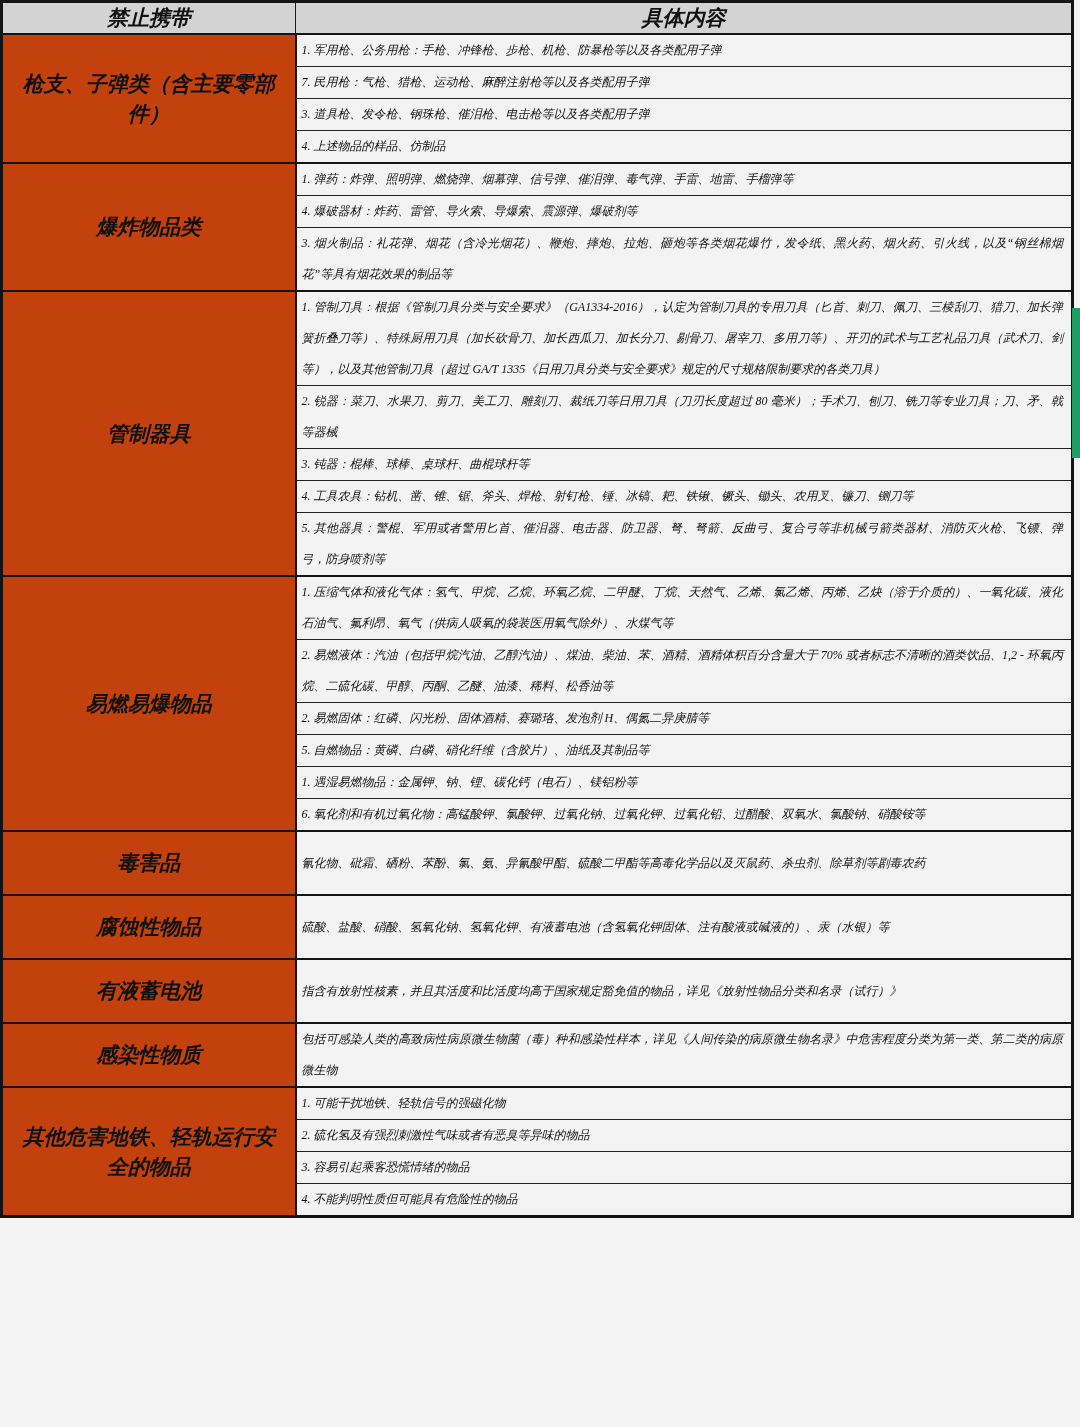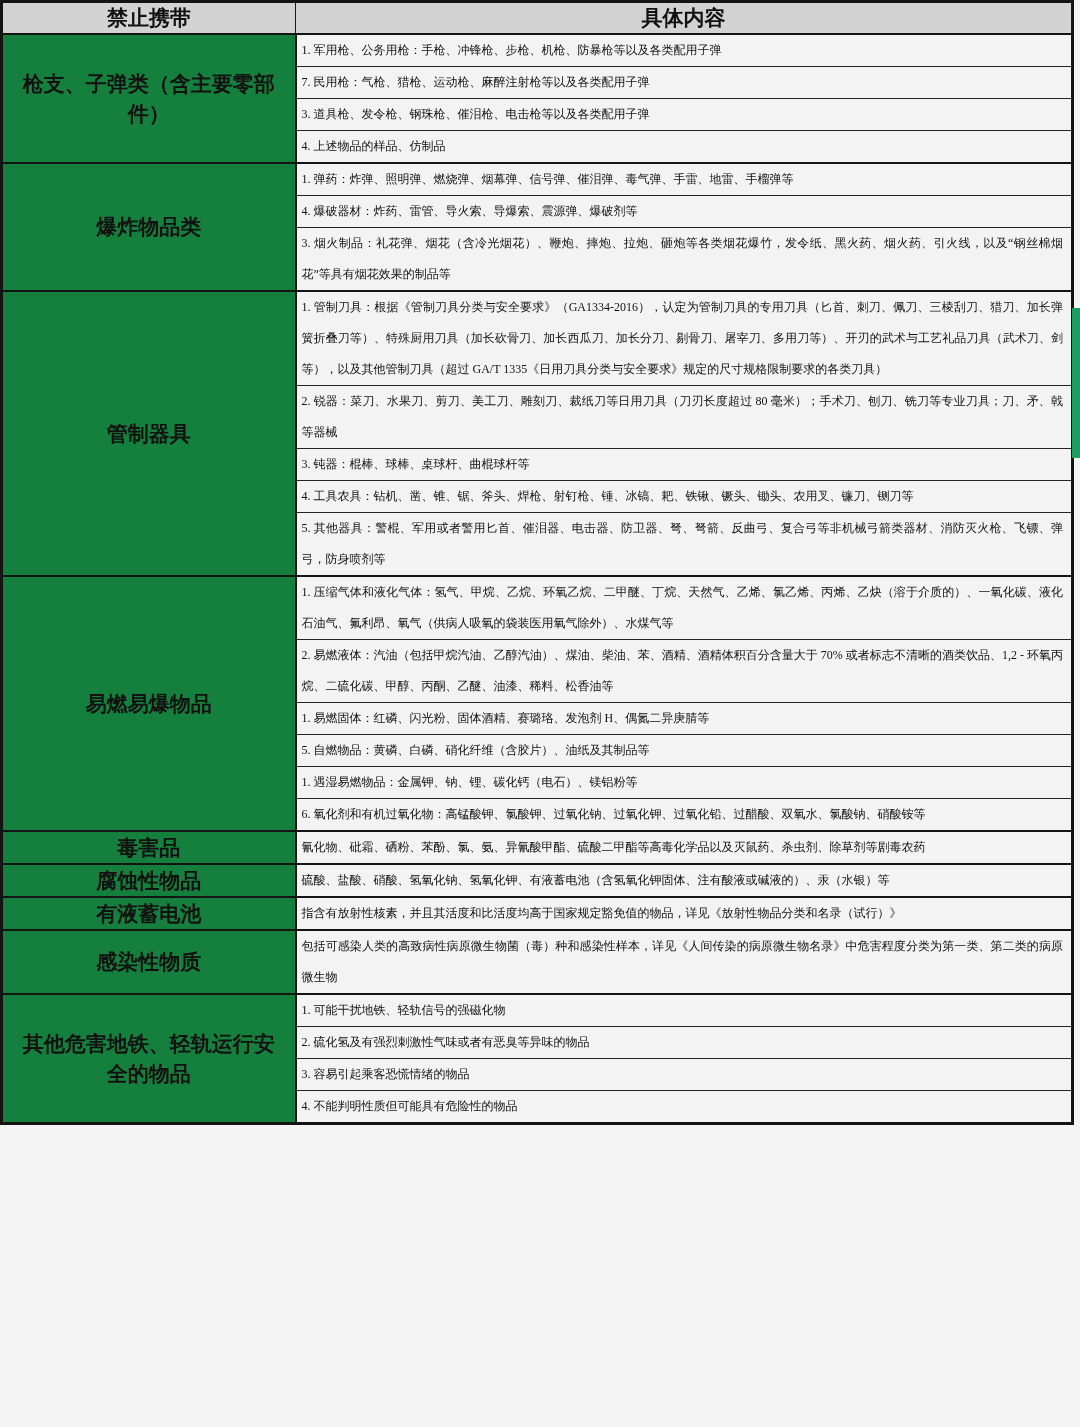--- a/index.html
+++ b/index.html
@@ -7,20 +7,21 @@
     padding: 0;
     background: #f4f4f4;
     font-family: "Liberation Serif", "DejaVu Serif", serif;
   }
   .page {
     position: relative;
     width: 1080px;
     height: 1235px;
     background: #f4f4f4;
     overflow: hidden;
+    font-style: italic;
   }
   table.prohibited {
     width: 1074px;
     border-collapse: collapse;
     table-layout: fixed;
     margin: 0;
     border: 3px solid #141414;
     background: #f3f3f3;
     color: #111;
   }
@@ -35,26 +36,26 @@
     border: 1px solid #1a1a1a;
     border-bottom: 2px solid #141414;
     padding: 0;
   }
   td {
     border: 1px solid #222;
     vertical-align: middle;
     padding: 0;
   }
   td.cat {
-    background: #15803d;
+    background: #c2410c;
     font-size: 21px;
     font-weight: bold;
     text-align: center;
     line-height: 30px;
-    padding: 0 10px;
+    padding: 16px 10px;
     border-right: 2px solid #141414;
   }
   td.item {
     background: #f3f3f3;
     font-size: 12px;
     line-height: 31px;
     text-align: justify;
     padding: 0 8px 0 5px;
   }
   tr.sec td { border-top: 2px solid #141414; }
@@ -127,21 +128,21 @@
         </tr>
 
       <tr class="sec">
         <td class="cat" rowspan="6">易燃易爆物品</td>
         <td class="item">1. 压缩气体和液化气体：氢气、甲烷、乙烷、环氧乙烷、二甲醚、丁烷、天然气、乙烯、氯乙烯、丙烯、乙炔（溶于介质的）、一氧化碳、液化石油气、氟利昂、氧气（供病人吸氧的袋装医用氧气除外）、水煤气等</td>
       </tr>
       <tr>
           <td class="item">2. 易燃液体：汽油（包括甲烷汽油、乙醇汽油）、煤油、柴油、苯、酒精、酒精体积百分含量大于 70% 或者标志不清晰的酒类饮品、1,2 - 环氧丙烷、二硫化碳、甲醇、丙酮、乙醚、油漆、稀料、松香油等</td>
         </tr>
       <tr>
-          <td class="item">1. 易燃固体：红磷、闪光粉、固体酒精、赛璐珞、发泡剂 H、偶氮二异庚腈等</td>
+          <td class="item">2. 易燃固体：红磷、闪光粉、固体酒精、赛璐珞、发泡剂 H、偶氮二异庚腈等</td>
         </tr>
       <tr>
           <td class="item">5. 自燃物品：黄磷、白磷、硝化纤维（含胶片）、油纸及其制品等</td>
         </tr>
       <tr>
           <td class="item">1. 遇湿易燃物品：金属钾、钠、锂、碳化钙（电石）、镁铝粉等</td>
         </tr>
       <tr>
           <td class="item">6. 氧化剂和有机过氧化物：高锰酸钾、氯酸钾、过氧化钠、过氧化钾、过氧化铅、过醋酸、双氧水、氯酸钠、硝酸铵等</td>
         </tr>

